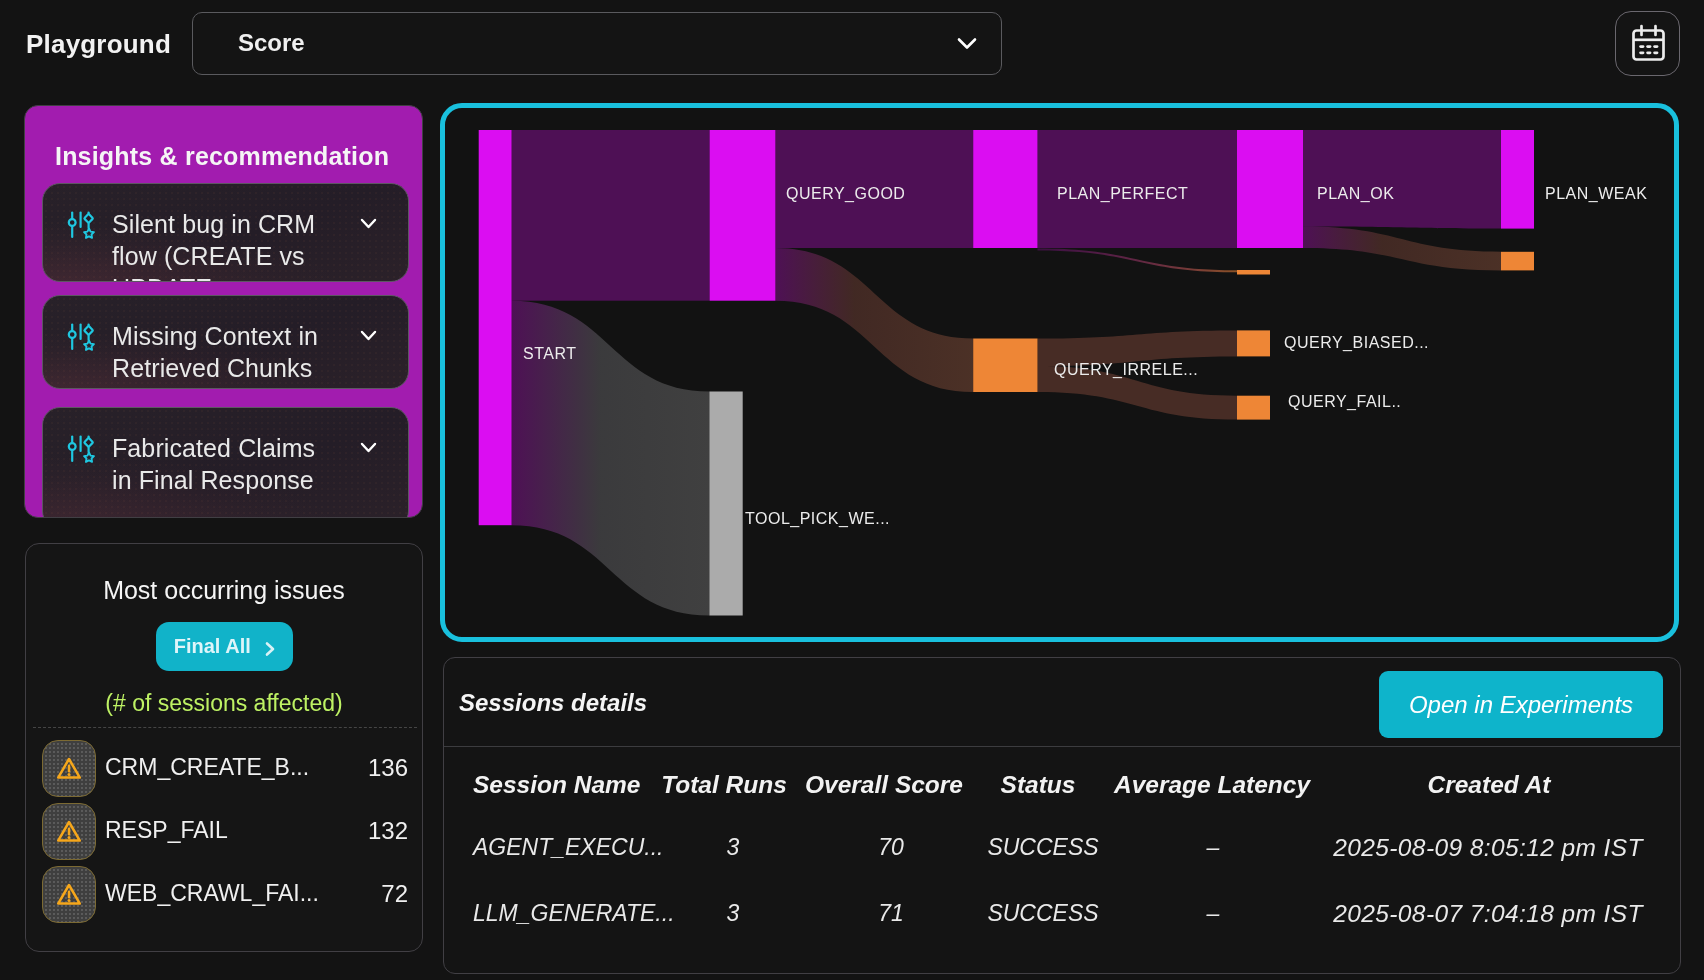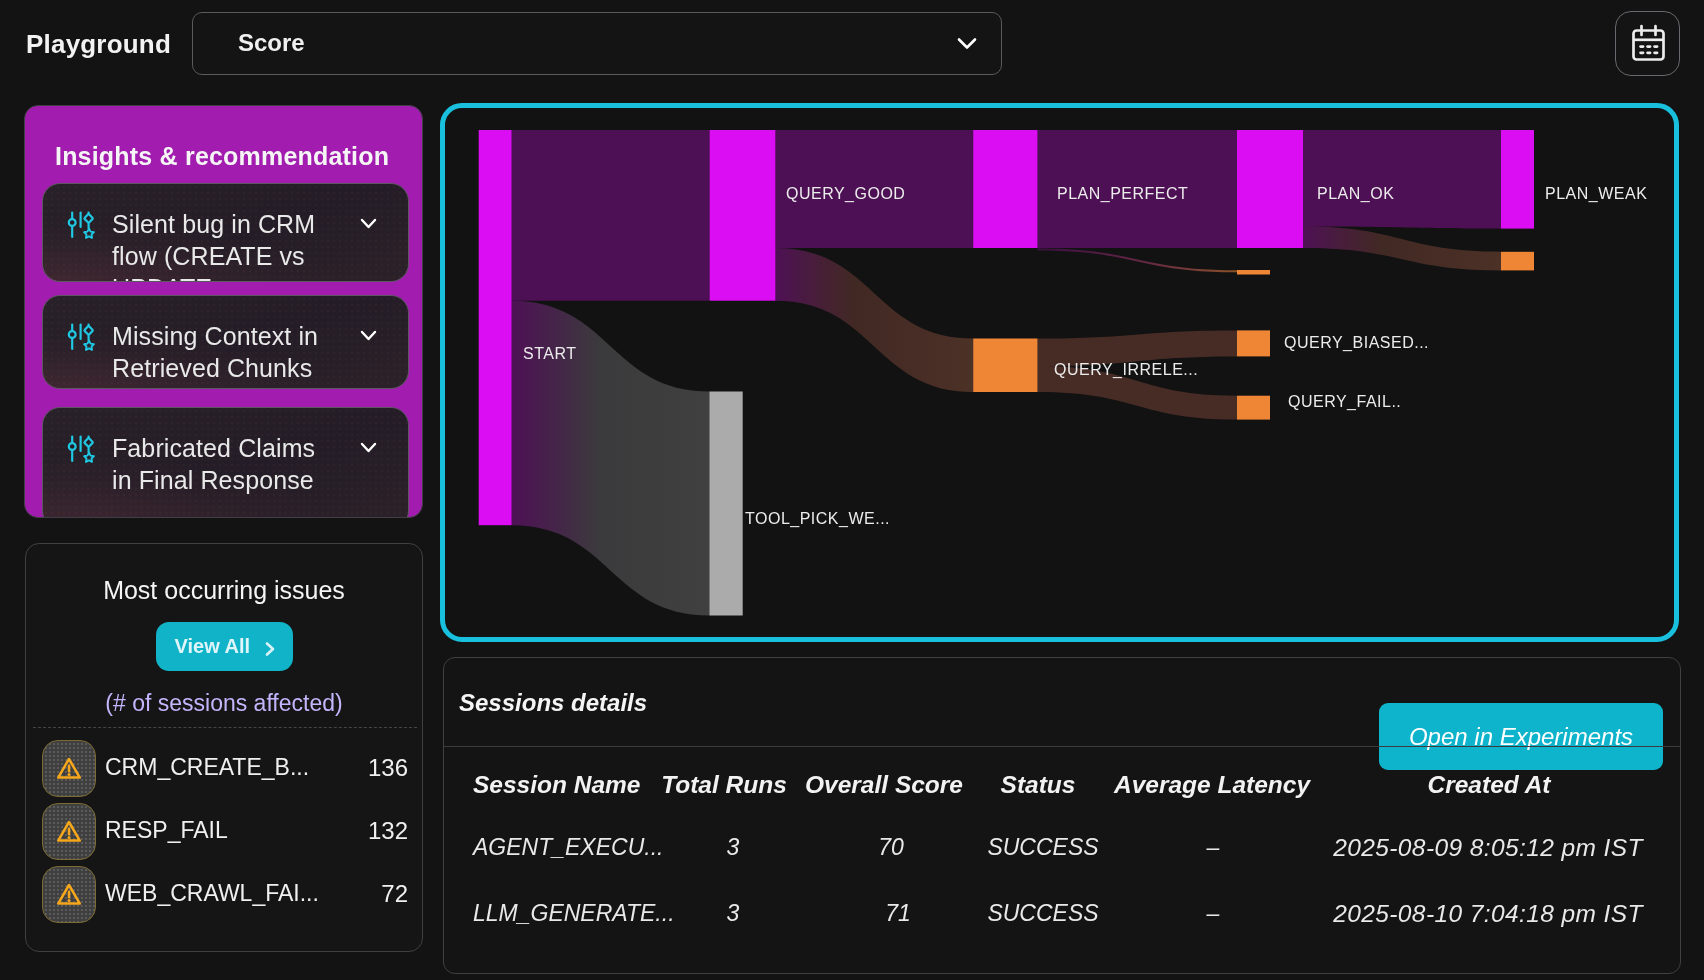--- a/index.html
+++ b/index.html
@@ -79,26 +79,26 @@
       <div class="itxt">Fabricated Claims in Final Response</div>
       <svg class="ichev" width="17" height="12" viewBox="0 0 17 12">
           <path d="M2 2 L8.5 9 L15 2" stroke="#fff" stroke-width="2.4" fill="none" stroke-linecap="round" stroke-linejoin="round"></path>
         </svg>
     </div>
   </div>
 
   <div class="abs" style="left:25px;top:543px;width:398px;height:409px;border:1.3px solid #413f44;border-radius:14px;background:#151515;">
     <div class="abs" style="left:0;top:32px;width:100%;text-align:center;font-size:25px;font-weight:400;color:#f5f5f5;">Most occurring issues</div>
     <div class="abs" style="left:130px;top:78px;width:137px;height:49px;border-radius:13px;background:#11b3c9;text-align:center;">
-      <span style="font-size:20px;font-weight:700;color:#def5f9;line-height:49px;">View All</span>
+      <span style="font-size:20px;font-weight:700;color:#def5f9;line-height:49px;">Final All</span>
       <svg style="margin-left:10px;vertical-align:middle;" width="10" height="16" viewBox="0 0 10 16">
           <path d="M2 2.5 L8 8 L2 13.5" stroke="#d8f2f6" stroke-width="2.6" fill="none" stroke-linecap="round" stroke-linejoin="round"></path>
         </svg>
     </div>
-    <div class="abs" style="left:0;top:146px;width:100%;text-align:center;font-size:23px;color:#c4b5fd;">(# of sessions affected)</div>
+    <div class="abs" style="left:0;top:146px;width:100%;text-align:center;font-size:23px;color:#bef264;">(# of sessions affected)</div>
     <div class="abs" style="left:7px;top:183px;width:384px;border-top:1px dashed #454545;"></div>
     <div class="iss abs" style="top:196px;">
         <div class="wicon">
           <svg style="position:absolute;left:12px;top:14px;" width="28" height="27" viewBox="0 0 28 27">
             <use href="#warn"></use>
           </svg>
         </div>
         <div class="iname">CRM_CREATE_B...</div>
         <div class="inum">136</div>
       </div>
@@ -173,45 +173,45 @@
         <text x="609" y="262.5">QUERY_IRRELE...</text>
         <text x="839" y="236">QUERY_BIASED...</text>
         <text x="843" y="295">QUERY_FAIL..</text>
         <text x="300" y="411.5">TOOL_PICK_WE...</text>
       </g>
     </svg>
   </div>
 
   <div class="abs" style="left:443px;top:657px;width:1238px;height:317px;border:1.3px solid #413f44;border-radius:12px;background:#141414;font-style:italic;">
     <div class="abs" style="left:15px;top:31px;font-size:24px;font-weight:700;color:#f5f5f5;">Sessions details</div>
-    <div class="abs" style="left:935px;top:13px;width:284px;height:67px;border-radius:9px;background:#0eb4cb;text-align:center;line-height:67px;font-size:24px;color:#ffffff;margin-top:32px;">Open in Experiments</div>
+    <div class="abs" style="left:935px;top:13px;width:284px;height:67px;border-radius:9px;background:#0eb4cb;text-align:center;line-height:67px;font-size:24px;color:#ffffff;">Open in Experiments</div>
     <div class="abs" style="left:0;top:88px;width:100%;border-top:1.3px solid #3c3c3f;"></div>
     <div class="trow hdr" style="top:113px;">
       <div class="tl" style="left:29px;">Session Name</div>
       <div class="tm" style="left:280px;">Total Runs</div>
       <div class="tm" style="left:440px;">Overall Score</div>
       <div class="tm" style="left:594px;">Status</div>
       <div class="tm" style="left:768px;">Average Latency</div>
       <div class="tm" style="left:1045px;">Created At</div>
     </div>
     <div class="trow" style="top:176px;">
       <div class="tl" style="left:29px;">AGENT_EXECU...</div>
       <div class="tm" style="left:289px;">3</div>
       <div class="tm" style="left:447px;">70</div>
       <div class="tm" style="left:599px;">SUCCESS</div>
       <div class="tm" style="left:769px;">–</div>
       <div class="tm" style="left:1044px;font-size:24.5px;letter-spacing:0.4px;">2025-08-09 8:05:12 pm IST</div>
     </div>
     <div class="trow" style="top:242px;">
       <div class="tl" style="left:29px;">LLM_GENERATE...</div>
       <div class="tm" style="left:289px;">3</div>
-      <div class="tm" style="left:447px;margin-left:7px;">71</div>
+      <div class="tm" style="left:447px;">71</div>
       <div class="tm" style="left:599px;">SUCCESS</div>
       <div class="tm" style="left:769px;">–</div>
-      <div class="tm" style="left:1044px;font-size:24.5px;letter-spacing:0.4px;">2025-08-10 7:04:18 pm IST</div>
+      <div class="tm" style="left:1044px;font-size:24.5px;letter-spacing:0.4px;">2025-08-07 7:04:18 pm IST</div>
     </div>
   </div>
 
 </div>
 <style>
   .insight { border:1.5px solid #5d5762; border-radius:18px; overflow:hidden;
     background:
       radial-gradient(110% 95% at 6% 104%, rgba(205,90,100,0.16), rgba(120,60,70,0.06) 50%, rgba(0,0,0,0) 68%),
       radial-gradient(rgba(255,150,100,0.04) 1px, rgba(0,0,0,0) 1.4px),
       linear-gradient(160deg, #282129 0%, #241d27 55%, #2b2129 100%);

